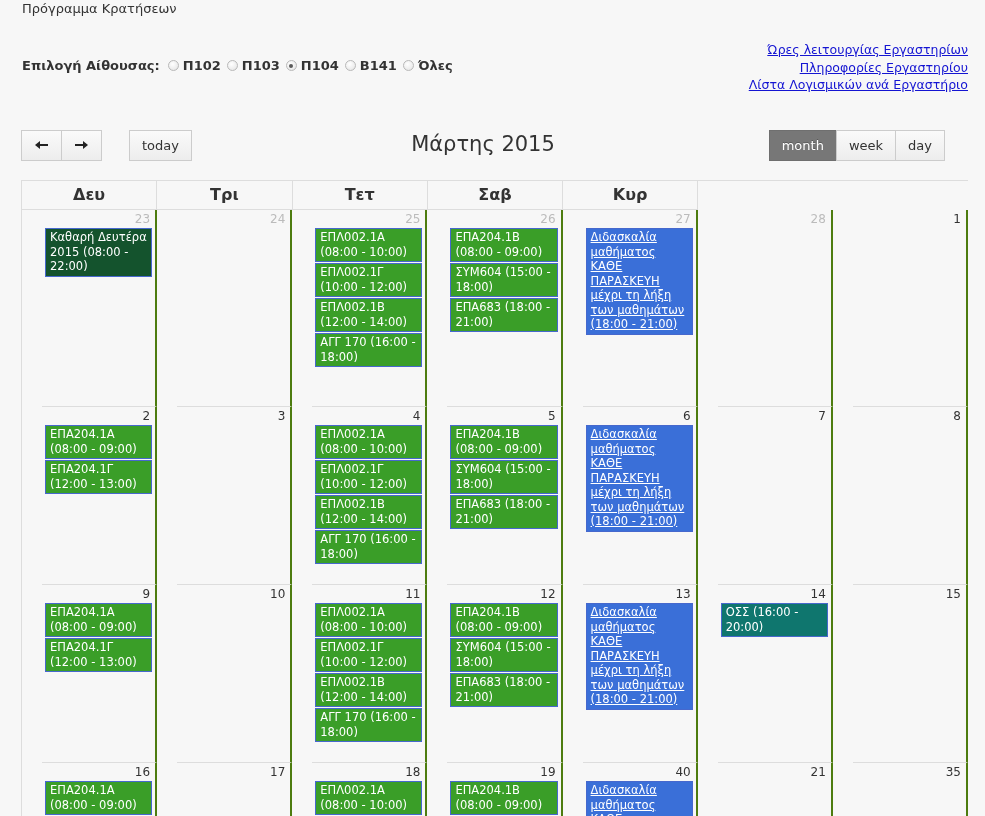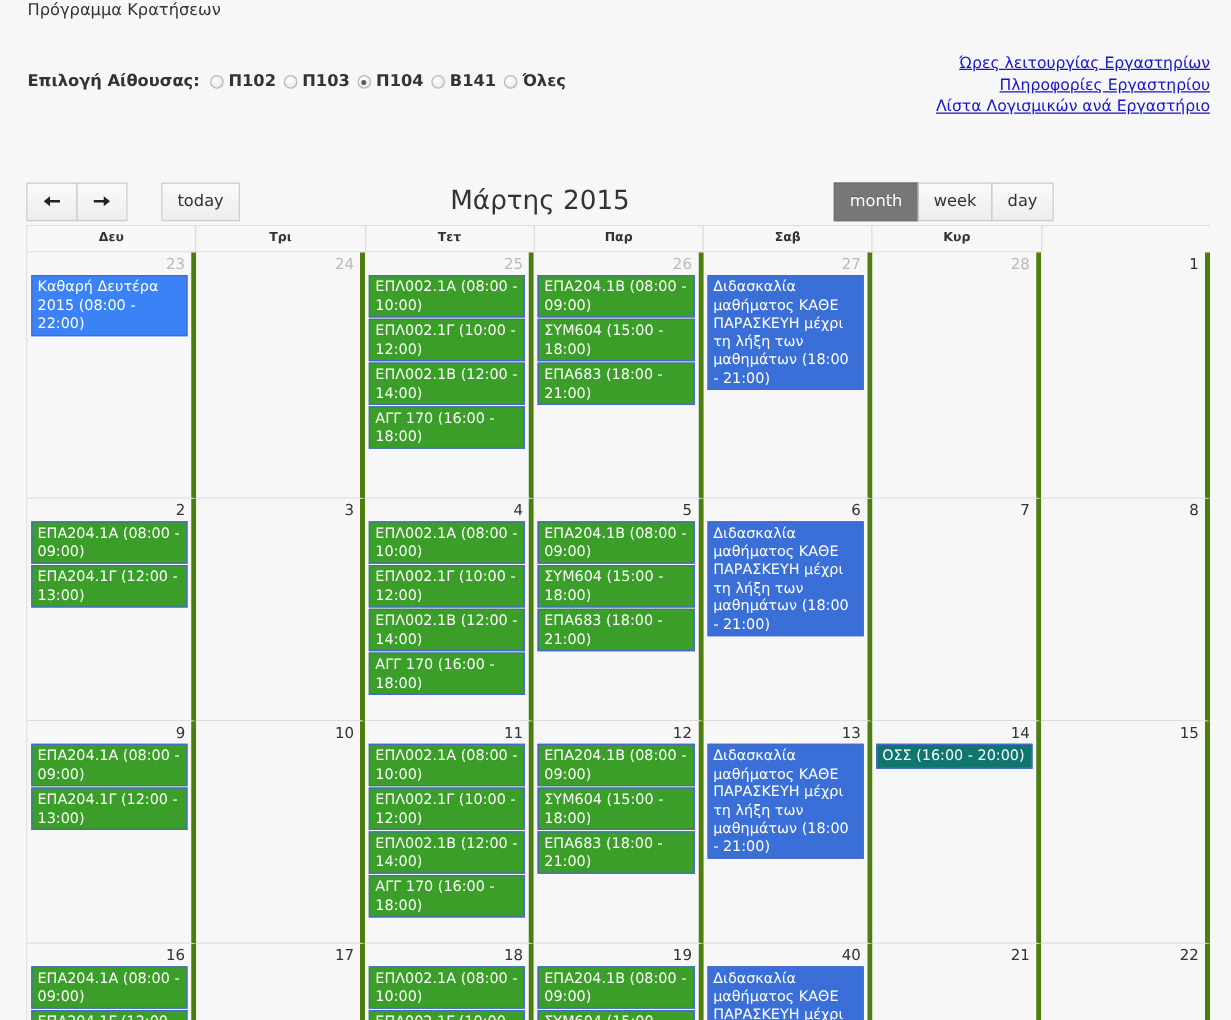--- a/index.html
+++ b/index.html
@@ -80,22 +80,22 @@
     height: 4px;
     border-radius: 50%;
     background: #5a5a5a;
   }
   .radio-opt .radio-text { white-space: nowrap; }
 
   
   .cal-toolbar {
     position: absolute;
     left: 21px;
-    top: 146px;
-    width: 822px;
+    top: 130px;
+    width: 924px;
     height: 34px;
   }
   .btn {
     box-sizing: border-box;
     display: inline-flex;
     align-items: center;
     justify-content: center;
     height: 31px;
     padding: 0 12px;
     font-size: 13px;
@@ -160,34 +160,35 @@
   .cal-head {
     display: flex;
     background: #f7f7f7;
   }
   .cal-head .hcell {
     box-sizing: border-box;
     width: 135.28px;
     border-right: 1px solid #dddddd;
     border-bottom: 1px solid #dddddd;
     text-align: center;
-    font-size: 10px;
+    font-size: 16px;
     font-weight: bold;
     color: #333;
     padding: 4px 0 5px;
   }
   .week-row { display: flex; }
   .daycell {
     box-sizing: border-box;
     width: 135.28px;
-    border-right: 4px solid #4d7c0f;
+    border-right: 2px solid #4d7c0f;
     border-bottom: 1px solid #dddddd;
     background: #f7f7f7;
     position: relative;
     padding: 0 1px 2px 1px;
+    margin-left: 20px;
   }
   .daynum {
     text-align: right;
     font-size: 12px;
     color: #333;
     padding: 2px 4px 1px 0;
     line-height: 15px;
   }
   .daycell.other .daynum { color: #bbbbbb; }
 
@@ -197,22 +198,22 @@
     padding: 1px 3px 2px 4px;
     border: 1px solid #3a66c8;
     font-size: 11.5px;
     line-height: 14.5px;
     color: #ffffff;
     cursor: pointer;
     overflow: hidden;
     word-wrap: break-word;
   }
   .ev.green  { background: #3a9e28; border-color: #4668cd; }
-  .ev.blue   { background: #3a6fd8; border-color: #4668cd; }
-  .ev.maroon { background: #3b82f6; border-color: #4668cd; }
+  .ev.blue   { background: #3a6fd8; border-color: #4668cd; text-decoration: underline; }
+  .ev.maroon { background: #14532d; border-color: #4668cd; }
   .ev.orange { background: #0f766e; border-color: #4668cd; }
 </style>
 </head>
 <body>
 
 <div id="page">
 
   <div class="page-title">Πρόγραμμα Κρατήσεων</div>
 
   <div class="links-block">
@@ -263,21 +264,20 @@
         <div class="btn">week</div>
         <div class="btn">day</div>
       </div>
   </div>
 
   <div class="cal-grid">
     <div class="cal-head">
         <div class="hcell">Δευ</div>
         <div class="hcell">Τρι</div>
         <div class="hcell">Τετ</div>
-        <div class="hcell">Παρ</div>
         <div class="hcell">Σαβ</div>
         <div class="hcell">Κυρ</div>
       </div>
     <div class="cal-body">
         <div class="week-row">
           <div class="daycell other" style="height: 197px;">
             <div class="daynum">23</div>
             <div class="ev maroon">Καθαρή Δευτέρα 2015 (08:00 - 22:00)</div>
           </div>
           <div class="daycell other" style="height: 197px;">
@@ -394,19 +394,19 @@
             <div class="ev green">ΣΥΜ604 (15:00 - 18:00)</div>
           </div>
           <div class="daycell" style="height: 82px;">
             <div class="daynum">40</div>
             <div class="ev blue">Διδασκαλία μαθήματος ΚΑΘΕ ΠΑΡΑΣΚΕΥΗ μέχρι τη λήξη των μαθημάτων (18:00 - 21:00)</div>
           </div>
           <div class="daycell" style="height: 82px;">
             <div class="daynum">21</div>
           </div>
           <div class="daycell" style="height: 82px;">
-            <div class="daynum">22</div>
+            <div class="daynum">35</div>
           </div>
         </div>
       </div>
   </div>
 
 </div>
 
 </body></html>

